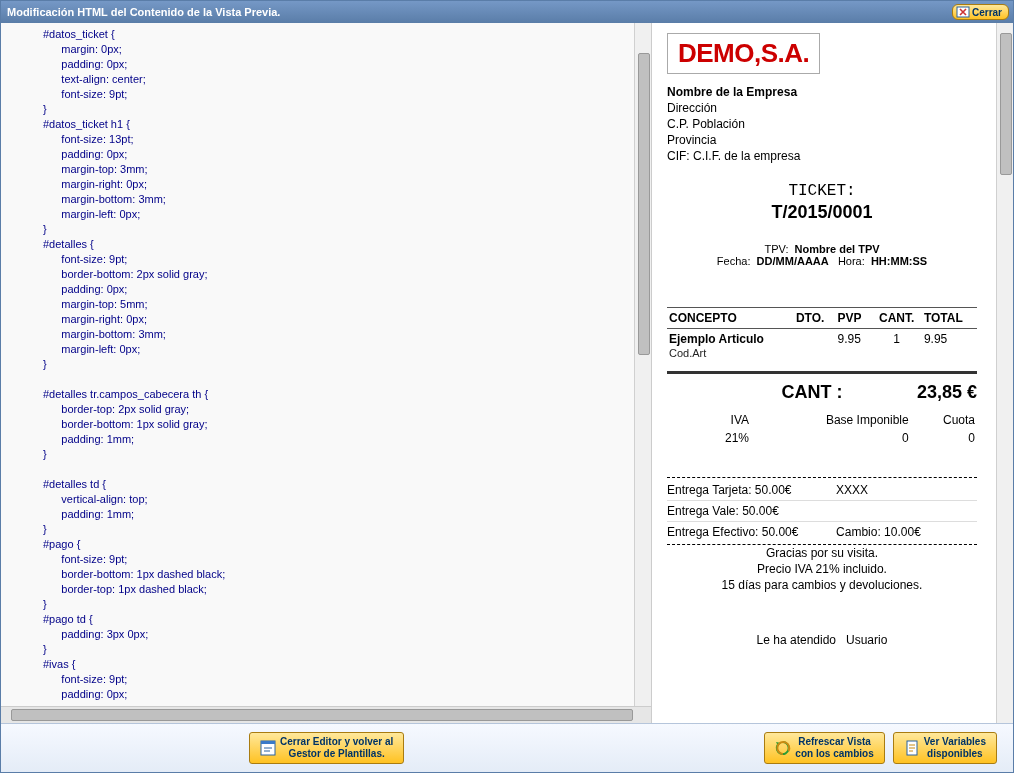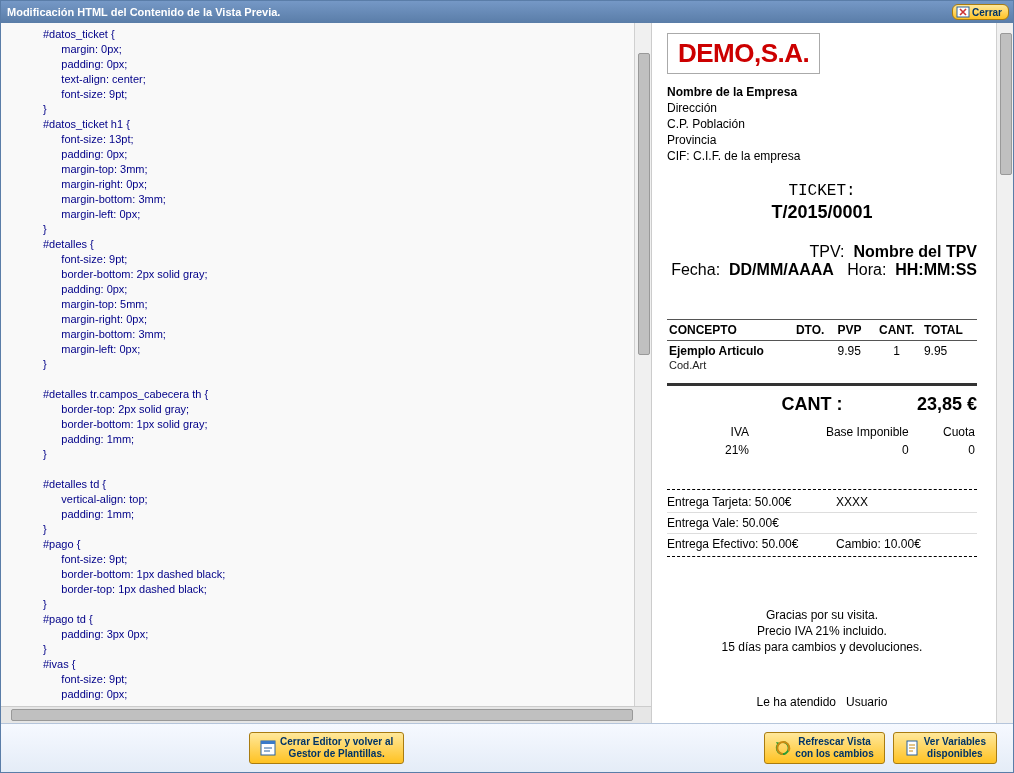--- a/index.html
+++ b/index.html
@@ -110,22 +110,22 @@
     font-size: 16px;
     font-family: Liberation Mono, monospace;
   }
   .ticket-number {
     text-align: center;
     font-weight: bold;
     font-size: 18px;
     margin-top: 2px;
   }
   .meta {
-    text-align: right;
-    font-size: 16px;
+    text-align: center;
+    font-size: 11px;
     margin-top: 20px;
   }
   .meta b { font-weight: bold; }
   .items-table {
     width: 100%;
     border-collapse: collapse;
     font-size: 12px;
     margin-top: 40px;
   }
   .items-table th {
@@ -173,21 +173,20 @@
   .pay-row {
     display: flex;
     padding: 3px 0;
   }
   .pay-row:not(:last-child) { border-bottom: 1px solid #ddd; }
   .pay-row div:first-child { flex: 1.2; }
   .pay-row div:nth-child(2) { flex: 1; text-align: left; }
   .footer-msg {
     text-align: center;
     font-size: 12px;
-    margin-top: 50px;
     line-height: 16px;
   }
   .attended {
     text-align: center;
     font-size: 12px;
     margin-top: 40px;
   }
   .bottom-bar {
     height: 48px;
     border-top: 1px solid #b5c5db;

